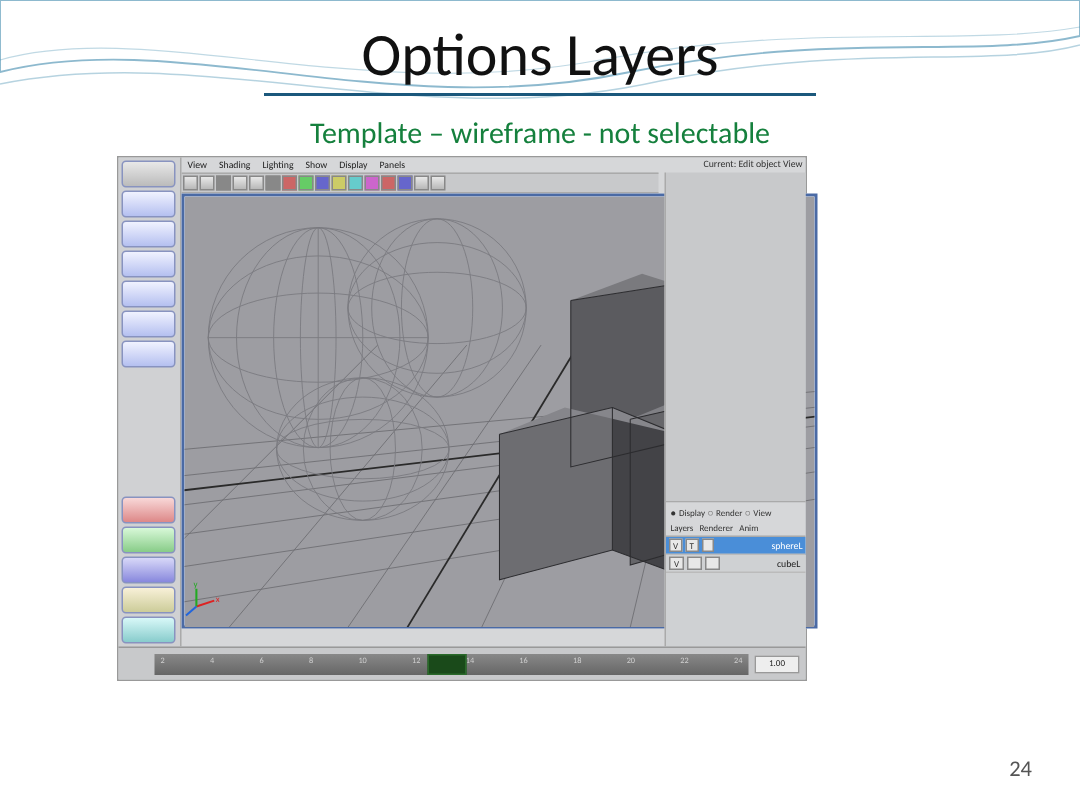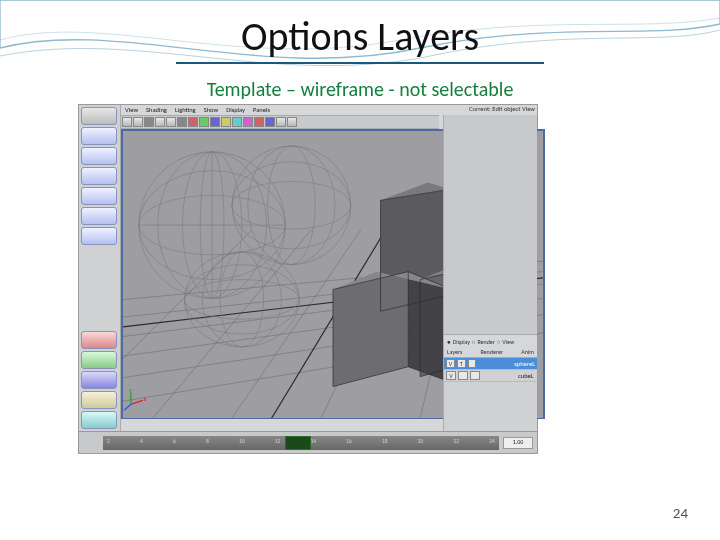--- a/index.html
+++ b/index.html
@@ -124,21 +124,21 @@
     display: flex; flex-direction: column;
   }
   .layer-tabs {
     display: flex; gap: 2px; padding: 2px 3px 0 3px;
   }
   .layer-tabs span {
     padding: 1px 0; font-size: 6px; color: #333;
   }
   .layer-tabs .sep { color: #888; }
   .layer-menu {
-    display: flex; gap: 4px; padding: 1px 3px; font-size: 6px; color: #333; justify-content: space-between;
+    display: flex; gap: 4px; padding: 1px 3px; font-size: 6px; color: #333;
   }
   .layer-list {
     flex: 1; background: #cfd1d3; border-top: 1px solid #aaa;
     display:flex; flex-direction:column;
   }
   .layer-row {
     display: flex; align-items: center; gap: 2px;
     height: 12px; padding: 0 2px;
     font-size: 6.5px;
     border-bottom:1px solid #bbb;

